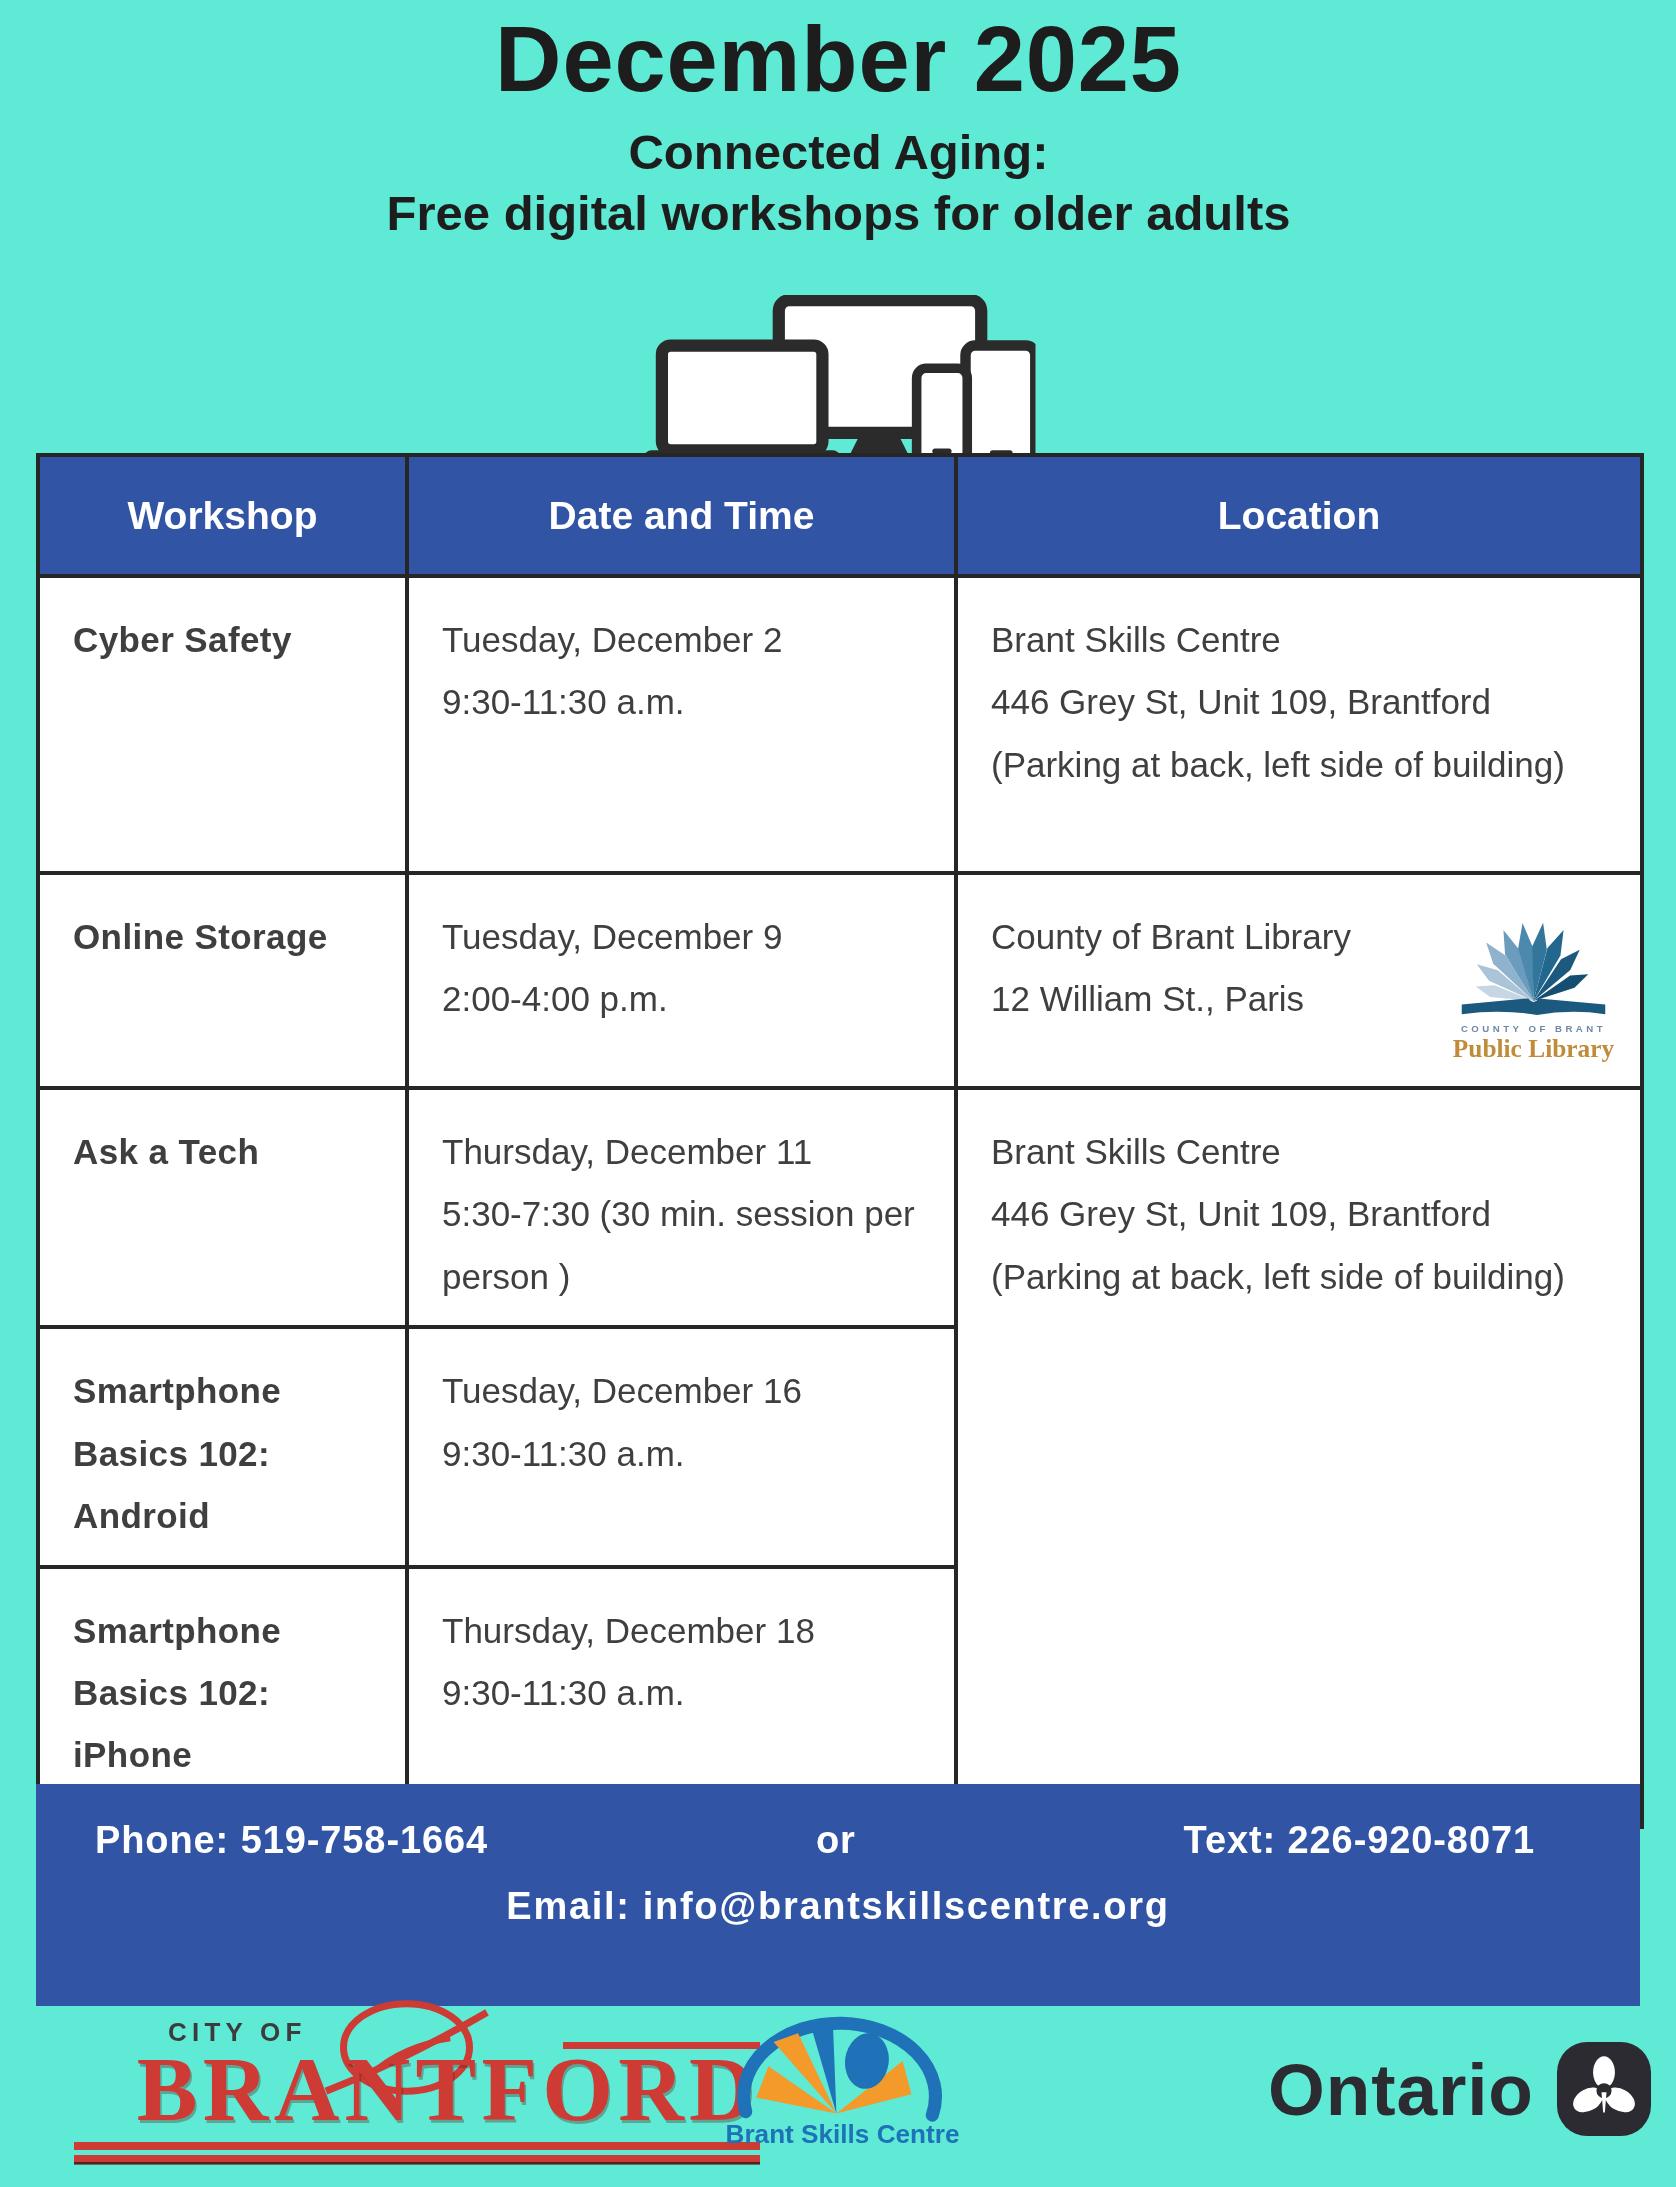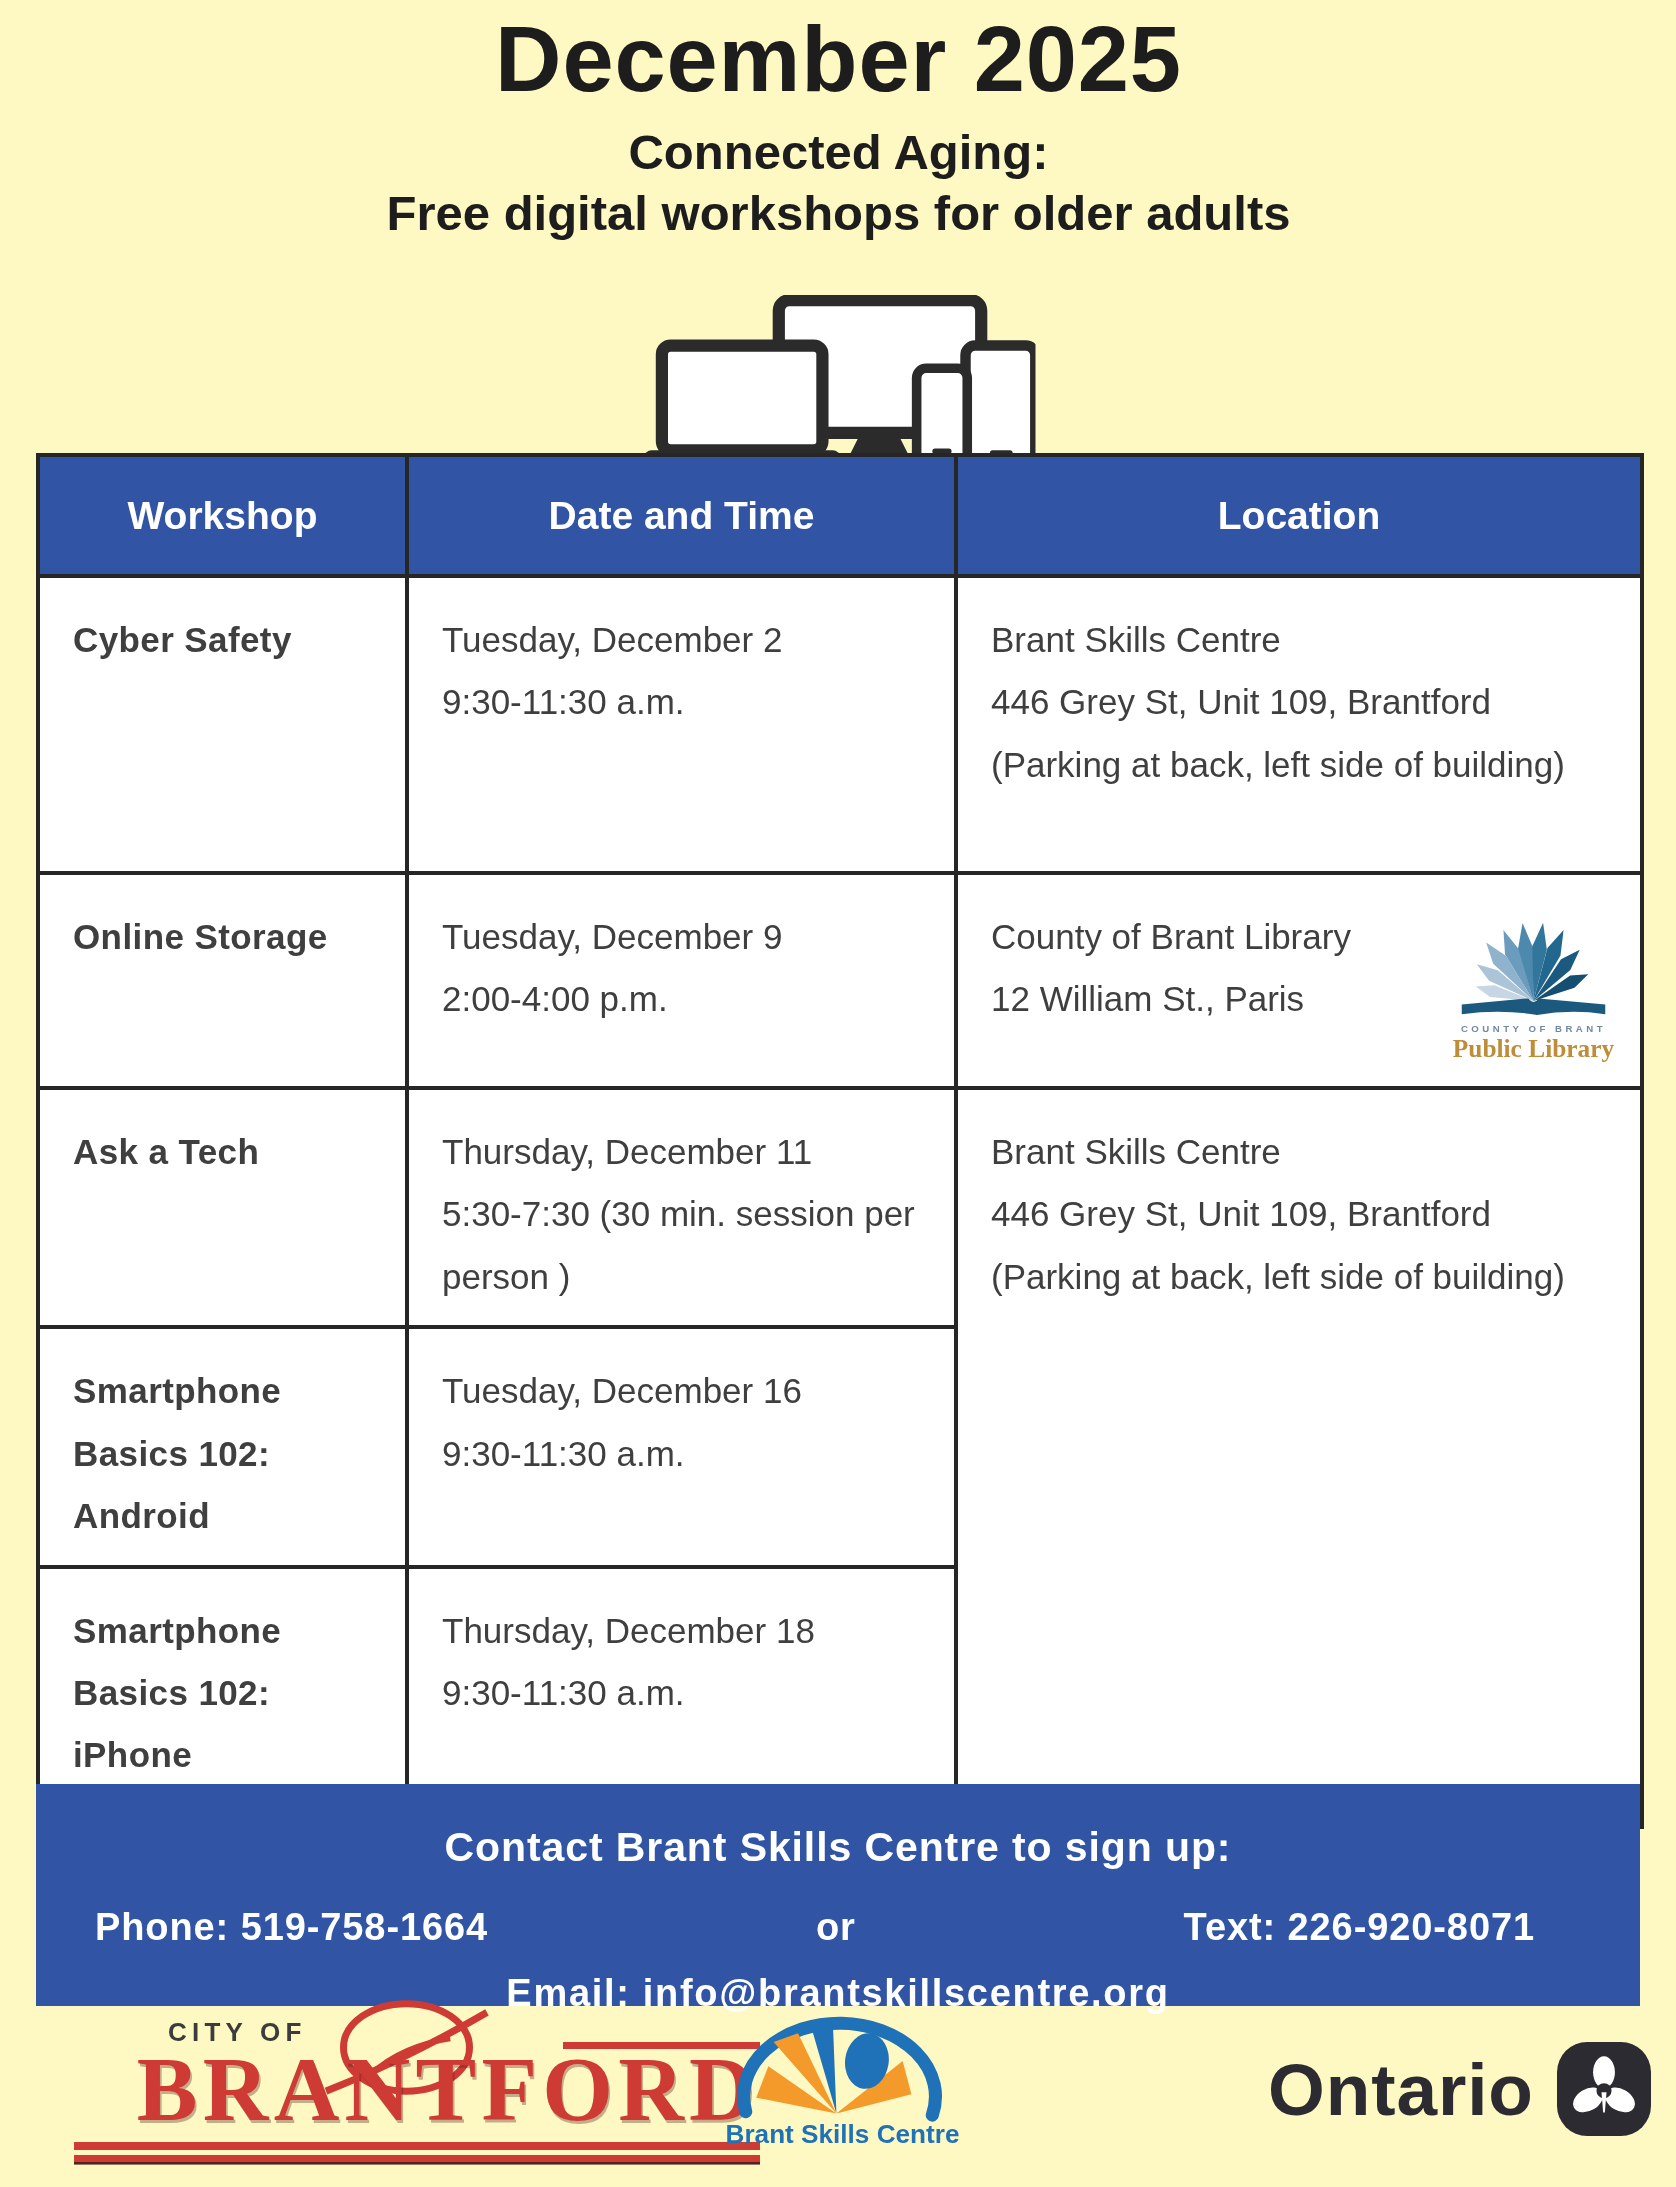--- a/index.html
+++ b/index.html
@@ -1,19 +1,19 @@
 <!DOCTYPE html>
 <html style="font-size:14px"><head>
 <meta charset="utf-8">
 <style>
   * { margin:0; padding:0; box-sizing:border-box; }
   html,body { background:#ffffff; }
   body { font-family:"Liberation Sans", sans-serif; }
   .page {
-    position:relative; width:1677px; height:2187px; background:#fef9c3;
+    position:relative; width:1677px; height:2187px; background:#5eead4;
     overflow:hidden; margin:0 auto;
   }
 
   
   .hdr { position:absolute; top:0; left:0; width:1677px; text-align:center; color:#1d1d1d; }
   .title { position:absolute; top:7px; left:0; width:100%; font-size:92px; font-weight:800; letter-spacing:0.9px; }
   .sub1  { position:absolute; top:124px; left:0; width:100%; font-size:49px; font-weight:800; }
   .sub2  { position:absolute; top:185px; left:0; width:100%; font-size:49px; font-weight:800; }
   .devices { position:absolute; top:295px; left:50%; transform:translateX(-50%); }
 
@@ -180,21 +180,20 @@
         <td class="wname">Smartphone Basics 102: iPhone</td>
         <td>
           <span class="cellline">Thursday, December 18</span>
           <span class="cellline">9:30-11:30 a.m.</span>
         </td>
       </tr>
     </tbody>
   </table>
 
   <div class="contact">
-    <div class="contact-heading">Contact Brant Skills Centre to sign up:</div>
     <div class="contact-row">
       <span>Phone: 519-758-1664</span>
       <span>or</span>
       <span>Text: 226-920-8071</span>
     </div>
     <div class="contact-email">Email: info@brantskillscentre.org</div>
   </div>
 
   <div class="logos">
 

